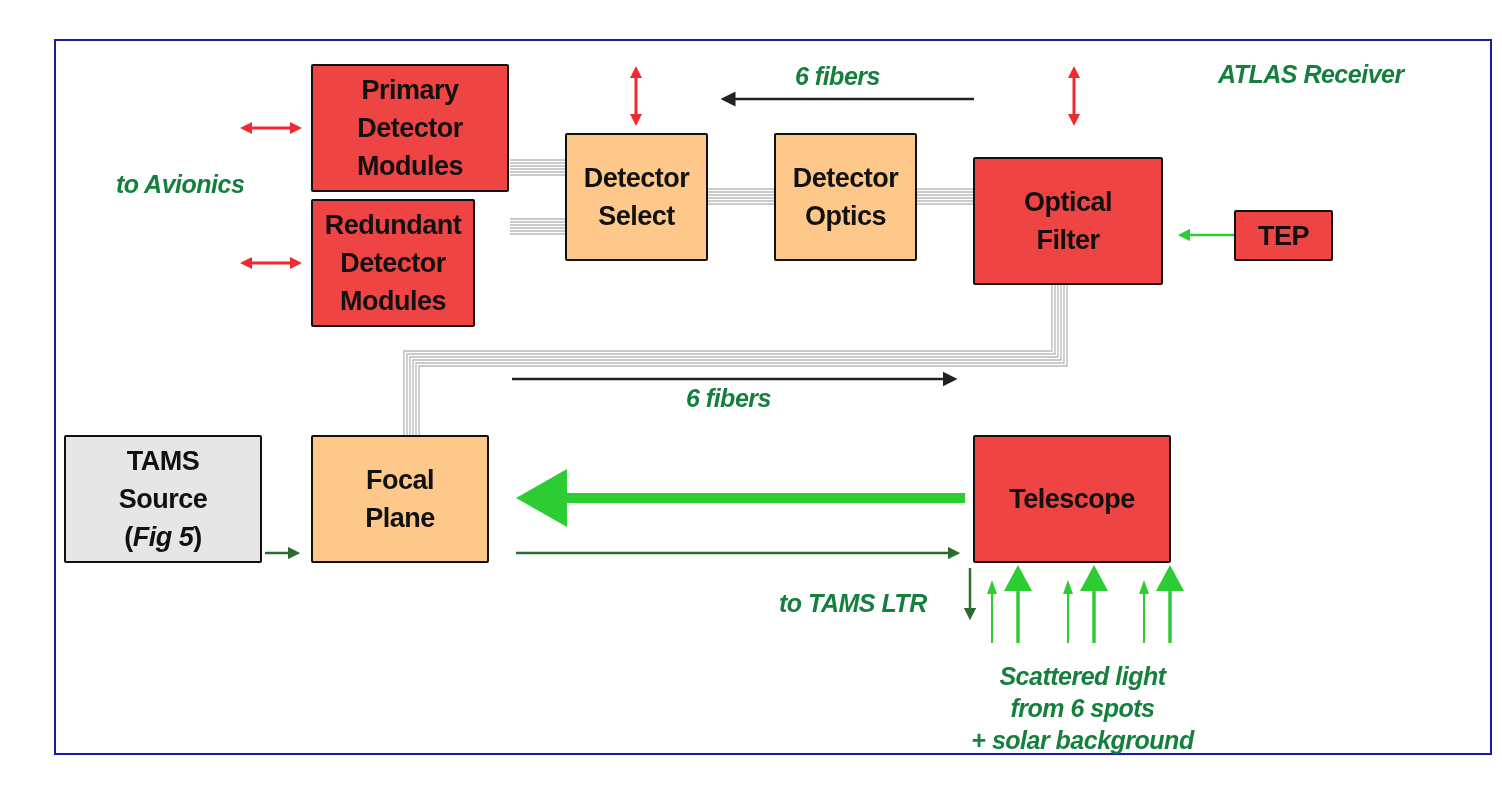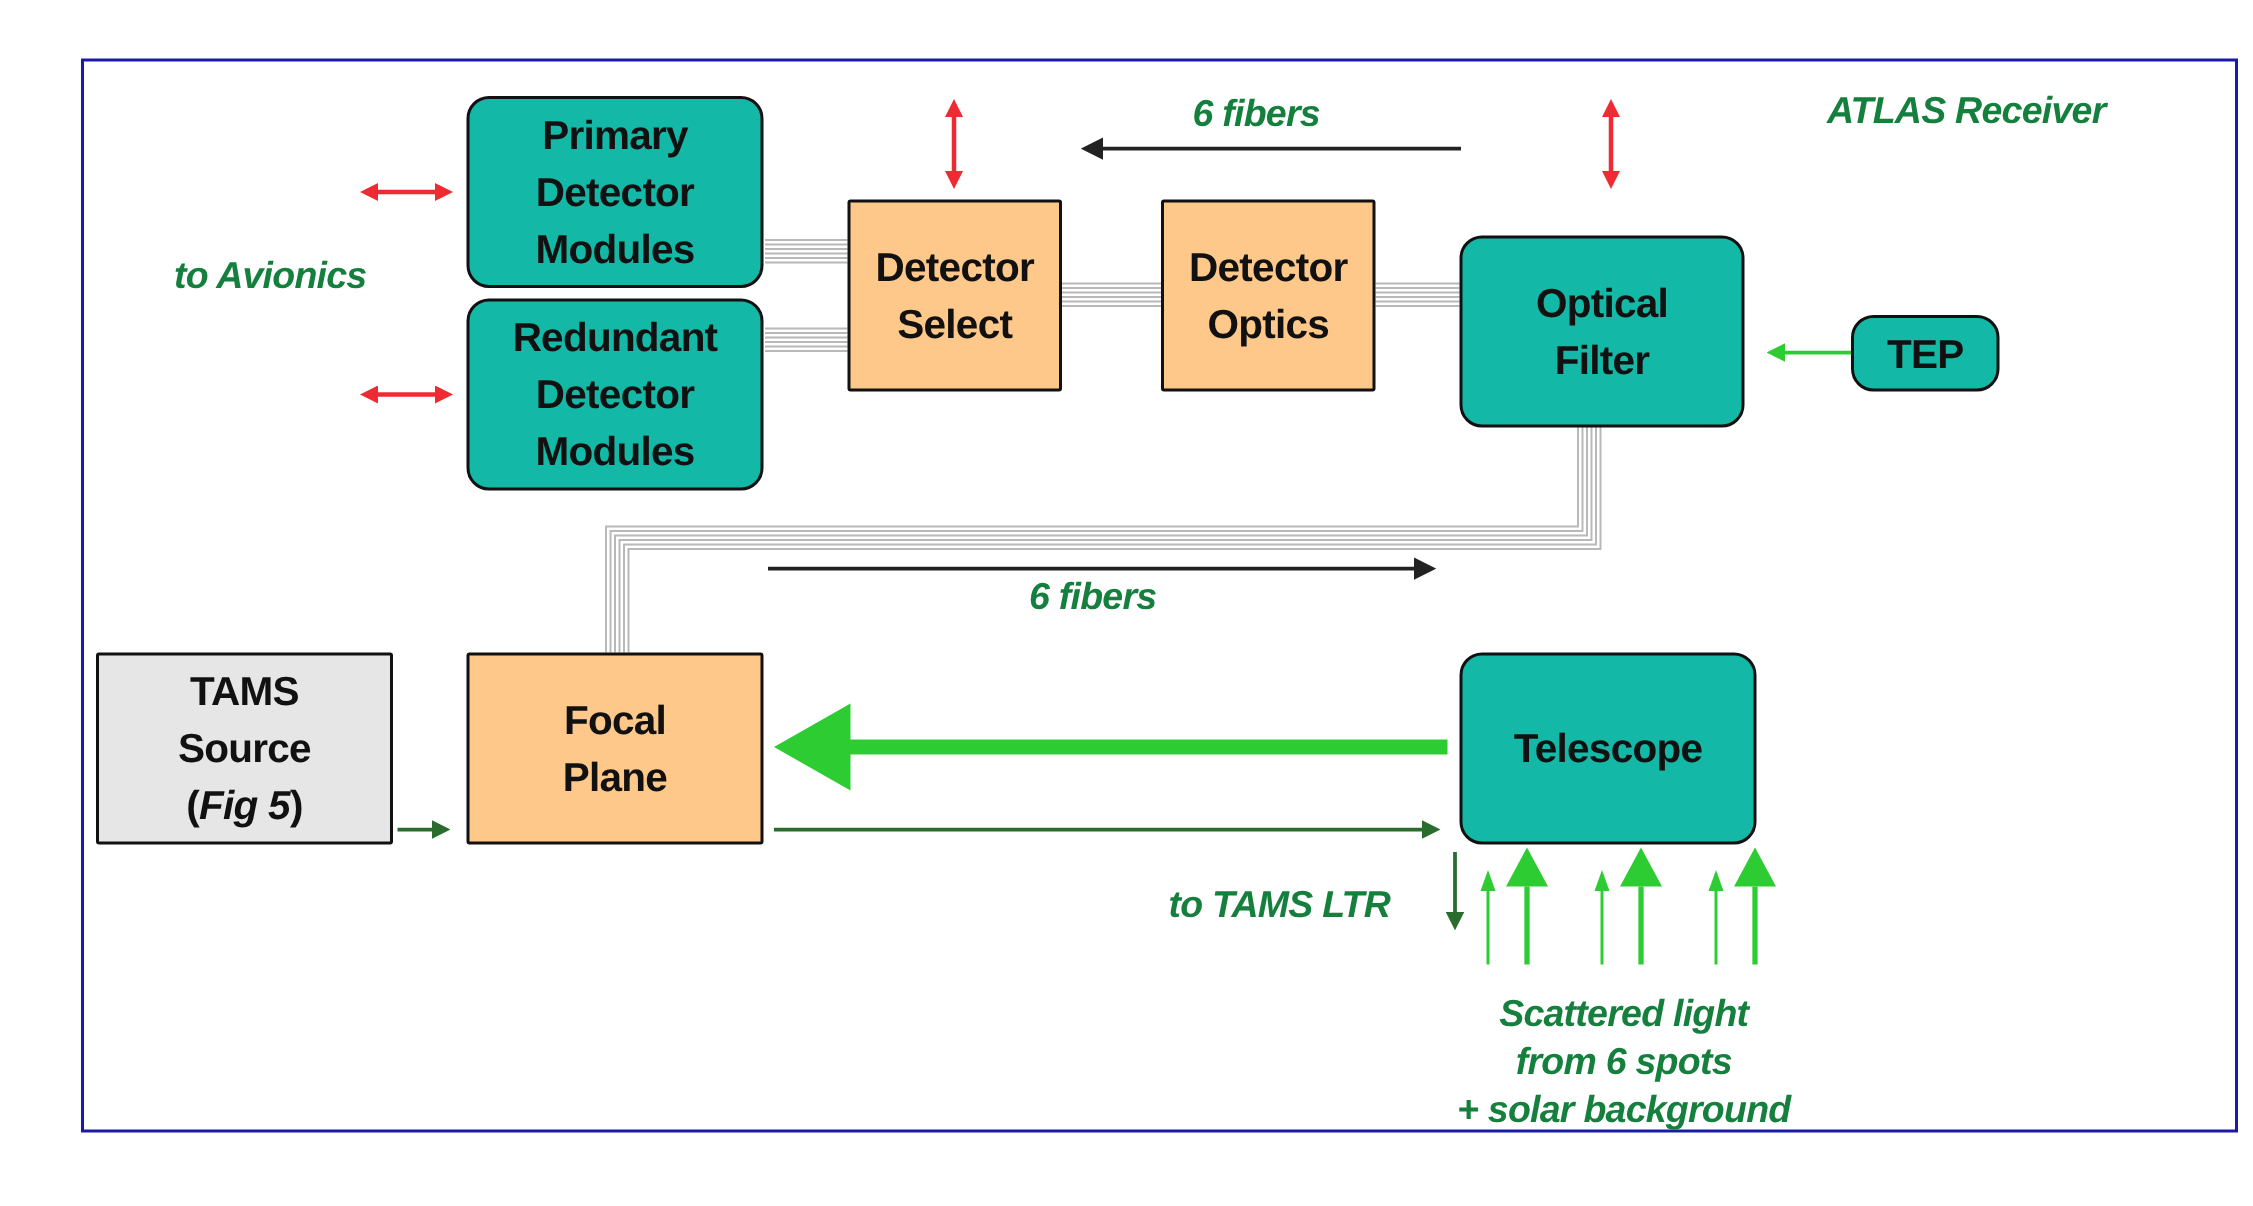--- a/index.html
+++ b/index.html
@@ -5,21 +5,21 @@
   html, body { margin: 0; padding: 0; background: #ffffff; }
   body { width: 1502px; height: 804px; position: relative; overflow: hidden;
          font-family: "Liberation Sans", sans-serif; }
   #diagram { position: absolute; left: 0; top: 0; width: 1502px; height: 804px; }
   .frame { position: absolute; left: 54px; top: 39px; width: 1438px; height: 716px;
            border: 2px solid #1a1aa8; box-sizing: border-box; }
   .box { position: absolute; box-sizing: border-box; border: 2.5px solid #111;
          border-radius: 2px; display: flex; align-items: center; justify-content: center;
          text-align: center; font-weight: bold; font-size: 27px; line-height: 38px;
          color: #111; letter-spacing: -0.5px; }
-  .dark { background: #14b8a6; border-radius: 15px; }
+  .dark { background: #ef4444; }
   .light { background: #fdc88a; }
   .grey { background: #e6e6e6; }
   .box span { display: block; }
   .lbl { position: absolute; font-weight: bold; font-style: italic; color: #15803d;
          font-size: 25px; letter-spacing: -0.5px; white-space: nowrap; }
   svg { position: absolute; left: 0; top: 0; }
 </style>
 </head>
 <body>
 
@@ -111,21 +111,21 @@
       </g>
   </svg>
 
   <div class="box dark" style="left:311px;top:64px;width:198px;height:128px;">
     <div>
       <span>Primary</span>
       <span>Detector</span>
       <span>Modules</span>
     </div>
   </div>
-  <div class="box dark" style="left:311px;top:199px;width:198px;height:128px;">
+  <div class="box dark" style="left:311px;top:199px;width:164px;height:128px;">
     <div>
       <span>Redundant</span>
       <span>Detector</span>
       <span>Modules</span>
     </div>
   </div>
   <div class="box light" style="left:565px;top:133px;width:143px;height:128px;">
     <div>
       <span>Detector</span>
       <span>Select</span>
@@ -146,21 +146,21 @@
   <div class="box dark" style="left:1234px;top:210px;width:99px;height:51px;">
     <span>TEP</span>
   </div>
   <div class="box grey" style="left:64px;top:435px;width:198px;height:128px;text-align:center;">
     <div>
       <span>TAMS</span>
       <span>Source</span>
       <span><span style="display:inline">(</span><i style="display:inline">Fig 5</i><span style="display:inline">)</span></span>
     </div>
   </div>
-  <div class="box light" style="left:311px;top:435px;width:198px;height:128px;">
+  <div class="box light" style="left:311px;top:435px;width:178px;height:128px;">
     <div>
       <span>Focal</span>
       <span>Plane</span>
     </div>
   </div>
   <div class="box dark" style="left:973px;top:435px;width:198px;height:128px;">
     <span>Telescope</span>
   </div>
 
   <div class="lbl" style="left:1218px;top:60px;">ATLAS Receiver</div>

